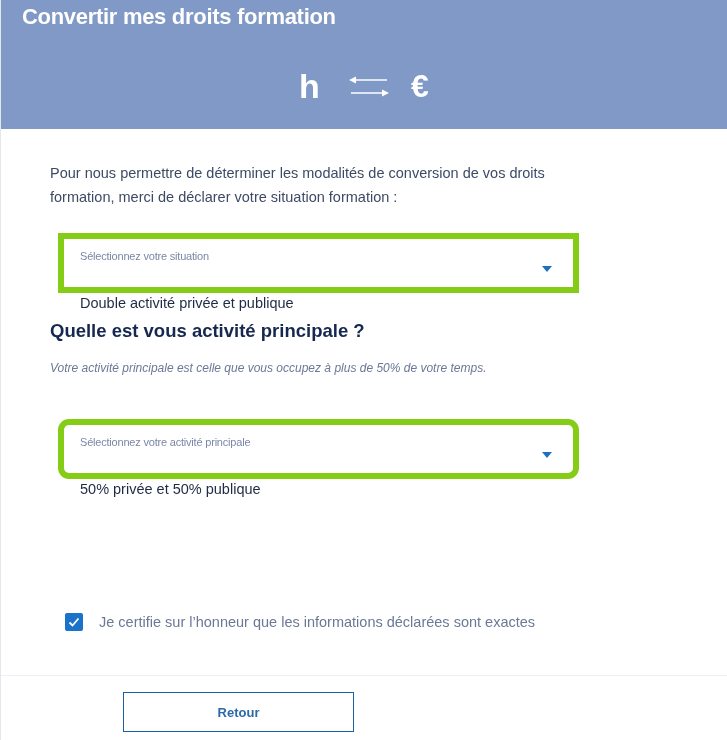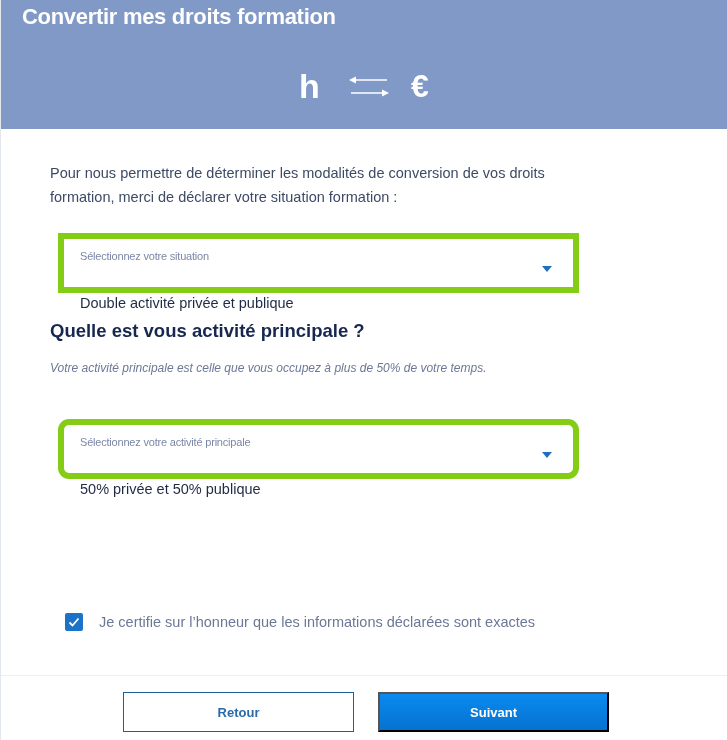--- a/index.html
+++ b/index.html
@@ -70,14 +70,13 @@
     <div class="checkbox">
       <svg width="14" height="14" viewBox="0 0 14 14">
         <polyline points="2.5,7.5 5.5,10.5 11.5,3.5" fill="none" stroke="#fff" stroke-width="1.8"></polyline>
       </svg>
     </div>
     <span class="checkbox-label">Je certifie sur l’honneur que les informations déclarées sont exactes</span>
   </div>
 
   <div class="footer-divider"></div>
   <button class="btn btn-back">Retour</button>
-  <button class="btn btn-next">Suivant</button>
 </div>
 
 </body></html>

